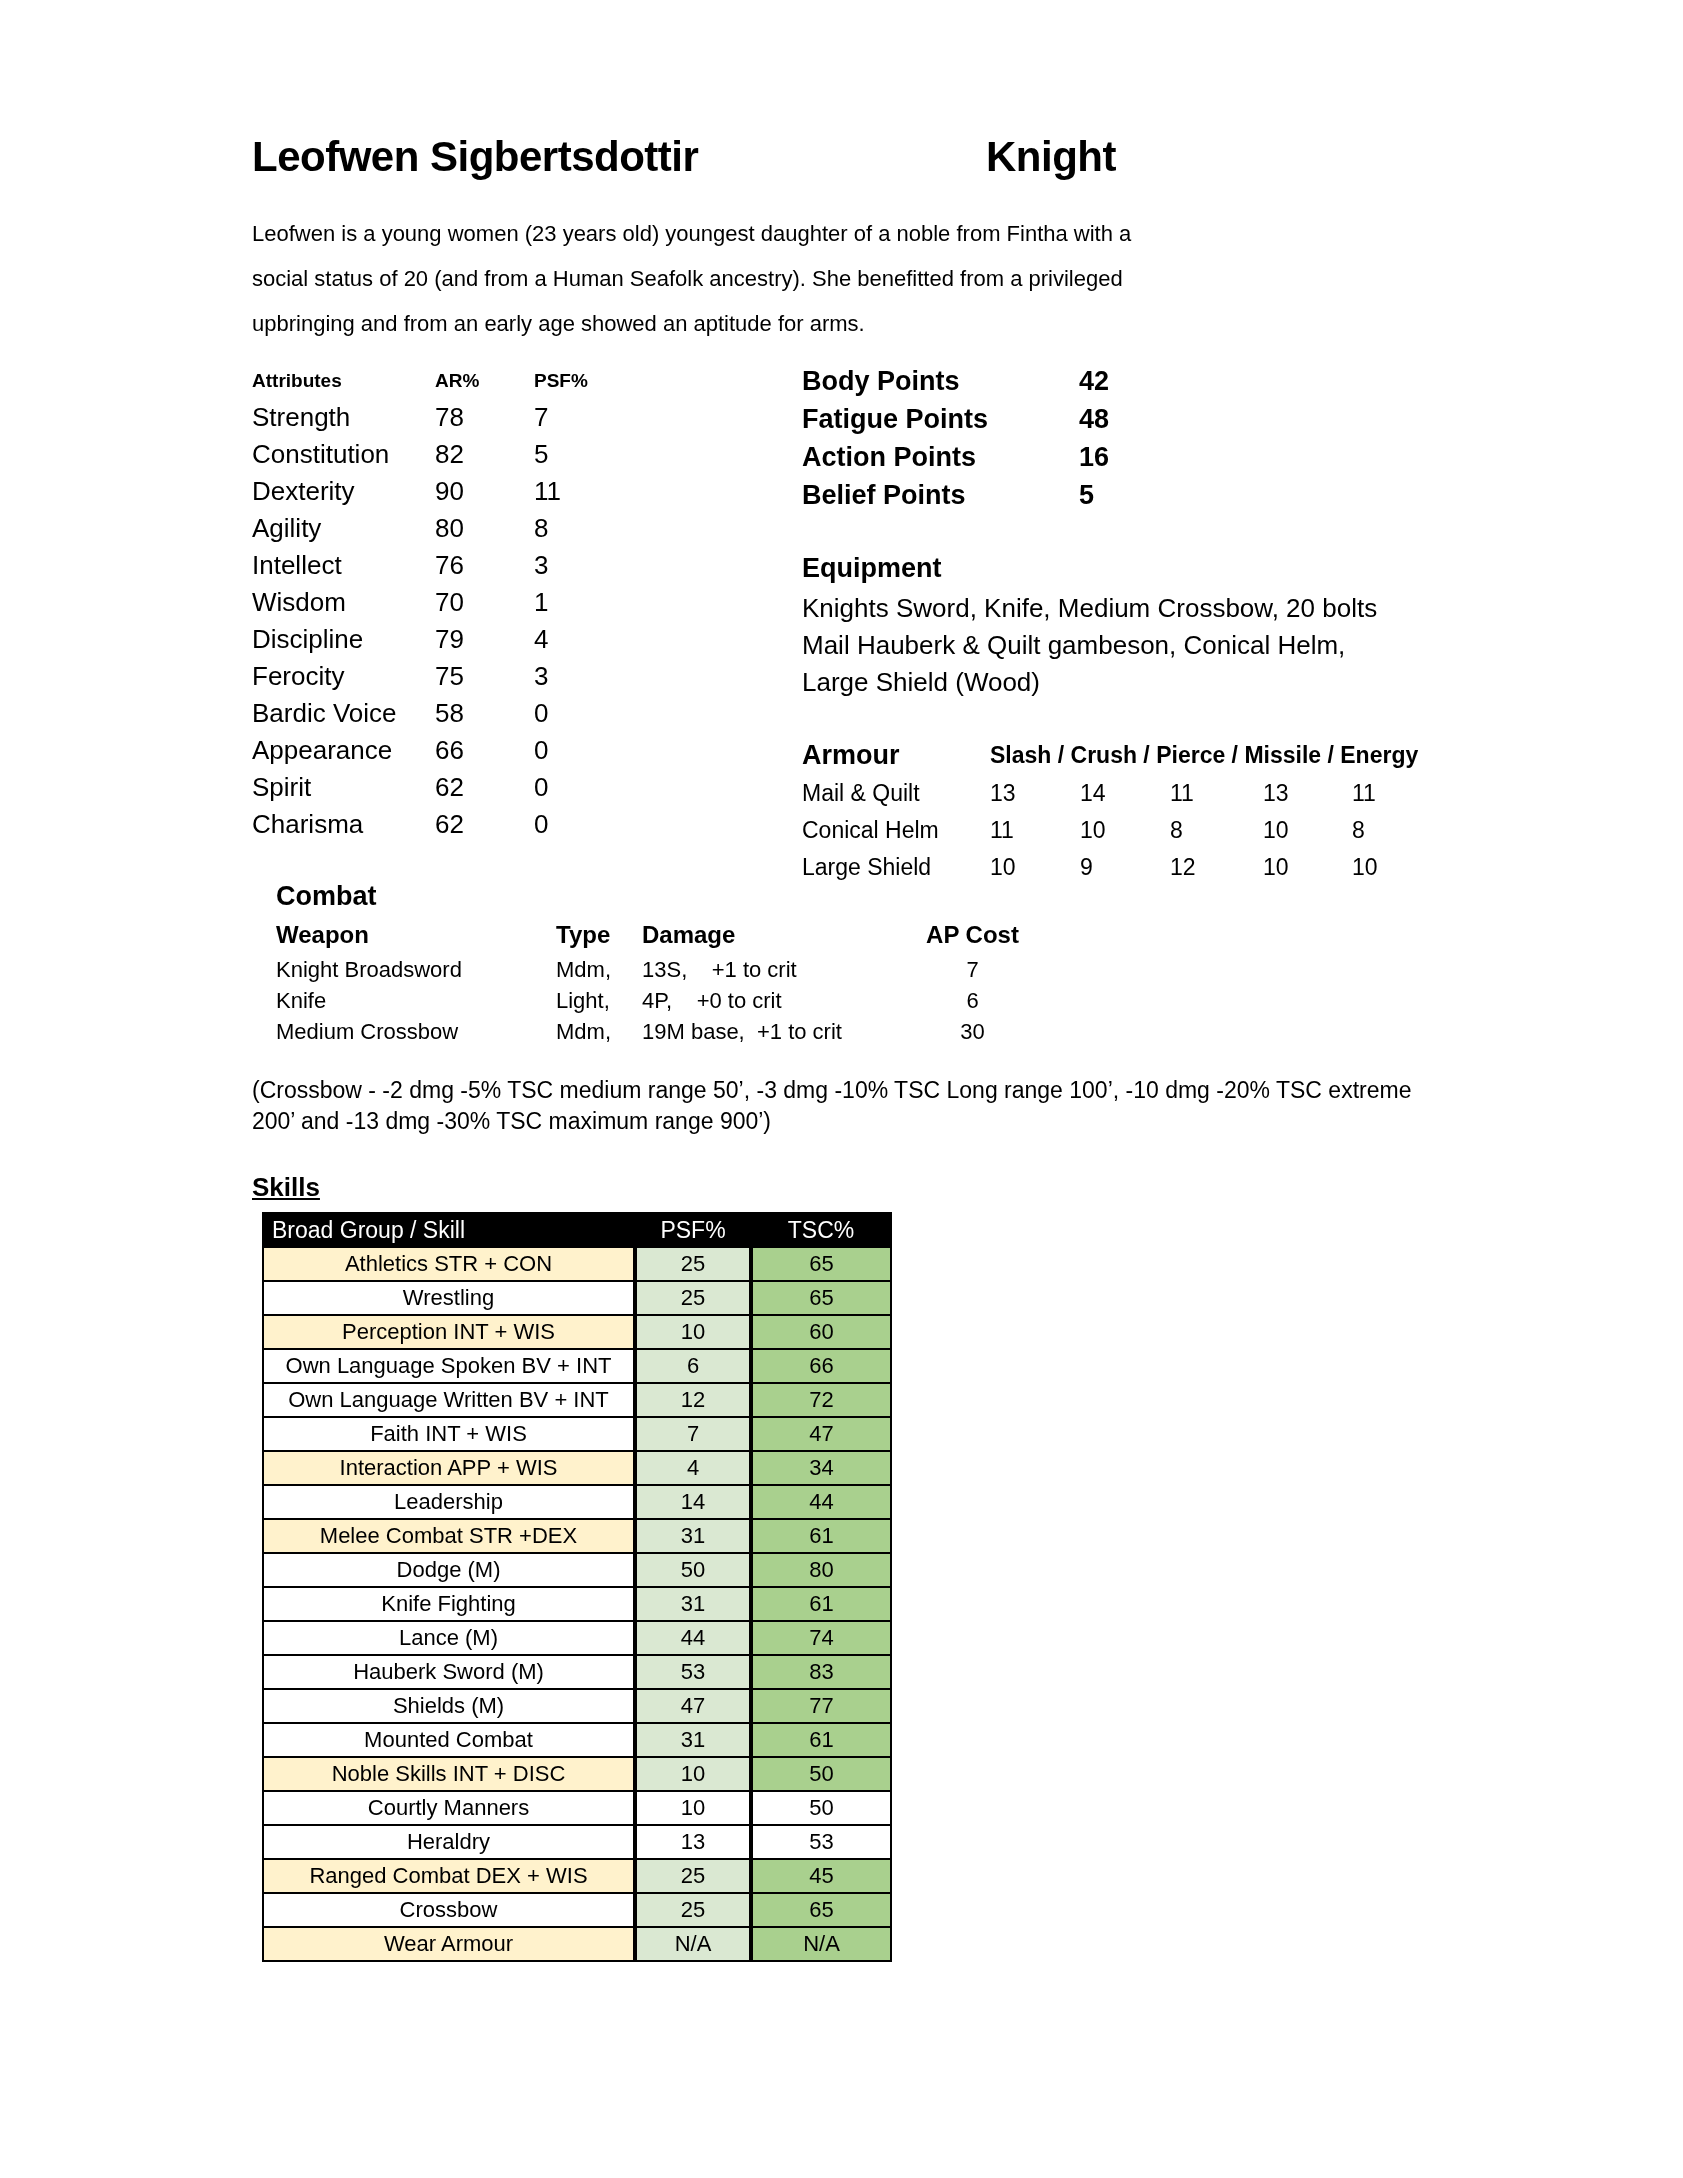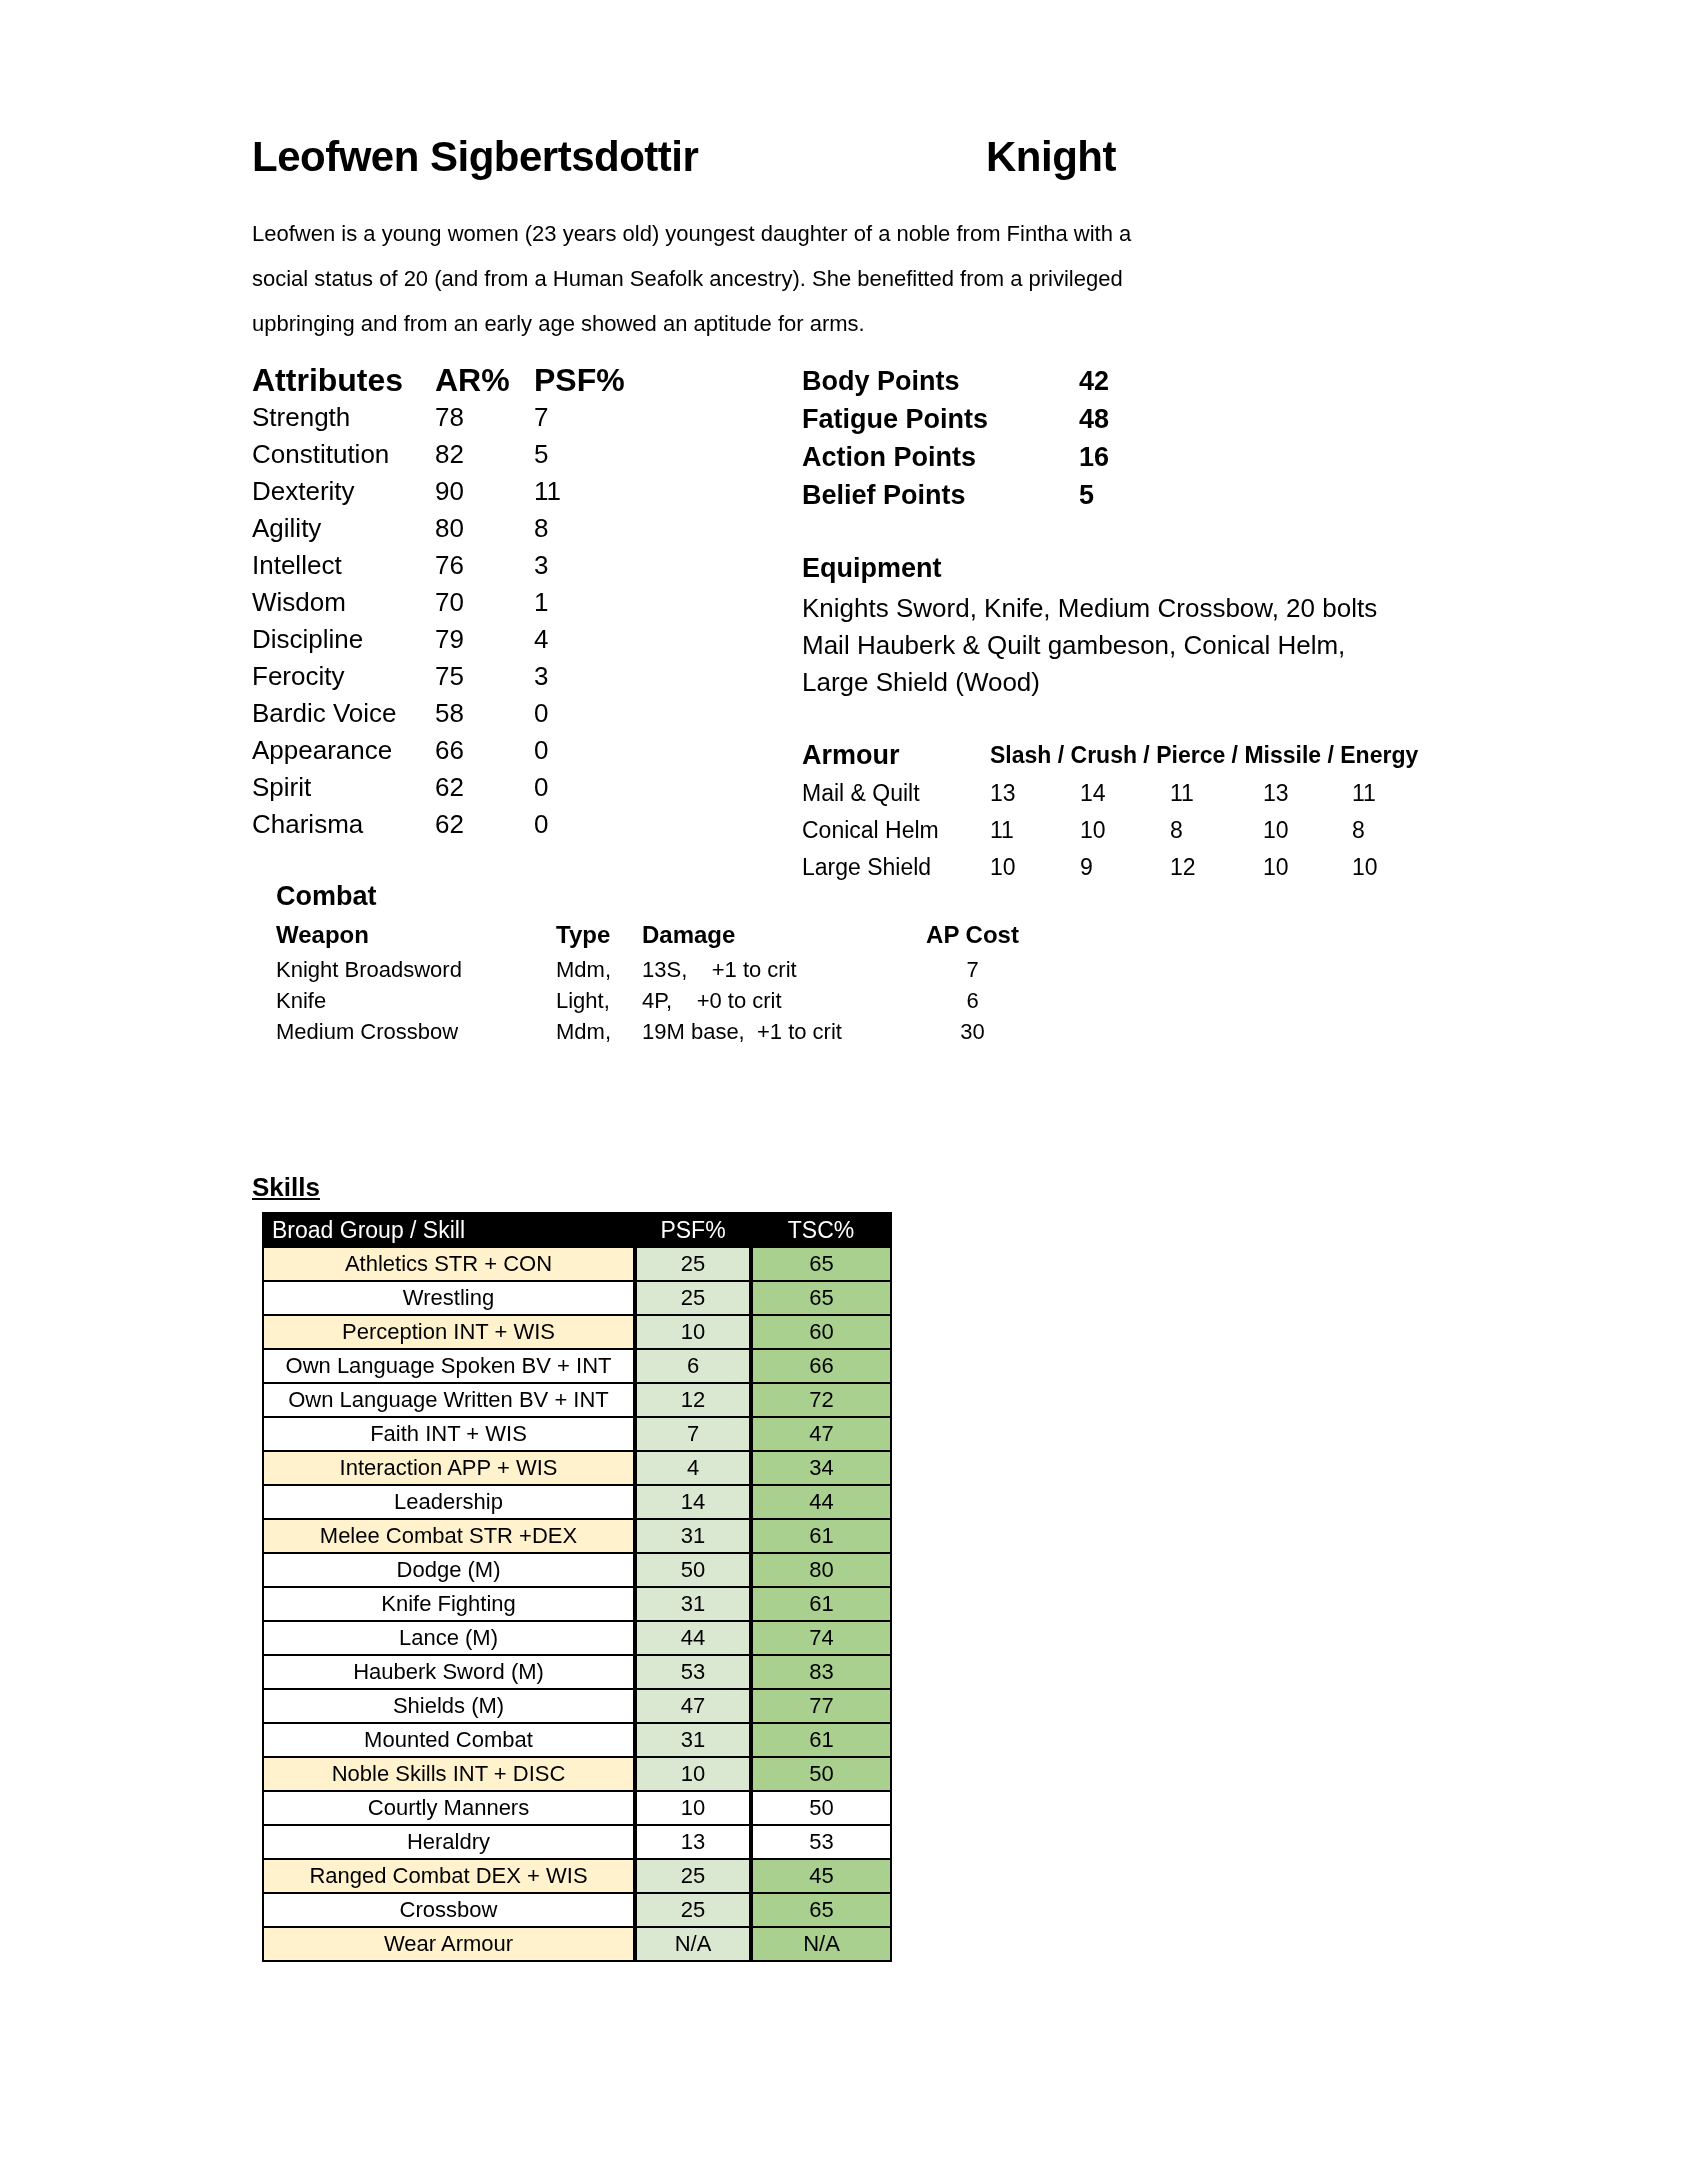--- a/index.html
+++ b/index.html
@@ -8,21 +8,21 @@
     font-family:"Liberation Sans",sans-serif;color:#000;overflow:hidden;padding-left:28px;
   }
   .abs{position:absolute;}
   .char-name{left:252px;top:133px;font-size:42px;font-weight:700;letter-spacing:-0.5px;}
   .char-class{left:986px;top:133px;font-size:42px;font-weight:700;letter-spacing:-0.5px;}
   .description{left:252px;top:211px;font-size:22px;line-height:45px;white-space:pre-line;}
 
   
   .attributes{left:252px;top:362px;}
   .arow{display:grid;grid-template-columns:183px 99px 99px;height:37px;align-items:center;font-size:26px;}
-  .arow.head{font-weight:700;font-size:32px;}
+  .arow.head{font-weight:700;font-size:19px;}
 
   
   .points{left:802px;top:362px;}
   .prow{display:grid;grid-template-columns:277px 119px;height:38px;align-items:center;font-size:27px;font-weight:700;}
 
   
   .equipment{left:802px;top:546px;}
   .equip-title{font-size:27px;font-weight:700;height:44px;display:flex;align-items:center;}
   .equip-line{font-size:26px;line-height:37px;}
 
@@ -218,20 +218,22 @@
         <span class="c-ap">6</span>
       </div>
     <div class="crow">
         <span>Medium Crossbow</span>
         <span>Mdm,</span>
         <span class="c-damage">19M base,  +1 to crit</span>
         <span class="c-ap">30</span>
       </div>
   </div>
 
+  <div class="abs note">(Crossbow - -2 dmg -5% TSC medium range 50’, -3 dmg -10% TSC Long range 100’, -10 dmg -20% TSC extreme
+200’ and -13 dmg -30% TSC maximum range 900’)</div>
 
   <div class="abs skills-title">Skills</div>
 
   <table class="skills-table">
     <thead>
       <tr>
         <th class="h-skill">Broad Group / Skill</th>
         <th class="h-psf">PSF%</th>
         <th class="h-tsc">TSC%</th>
       </tr>

